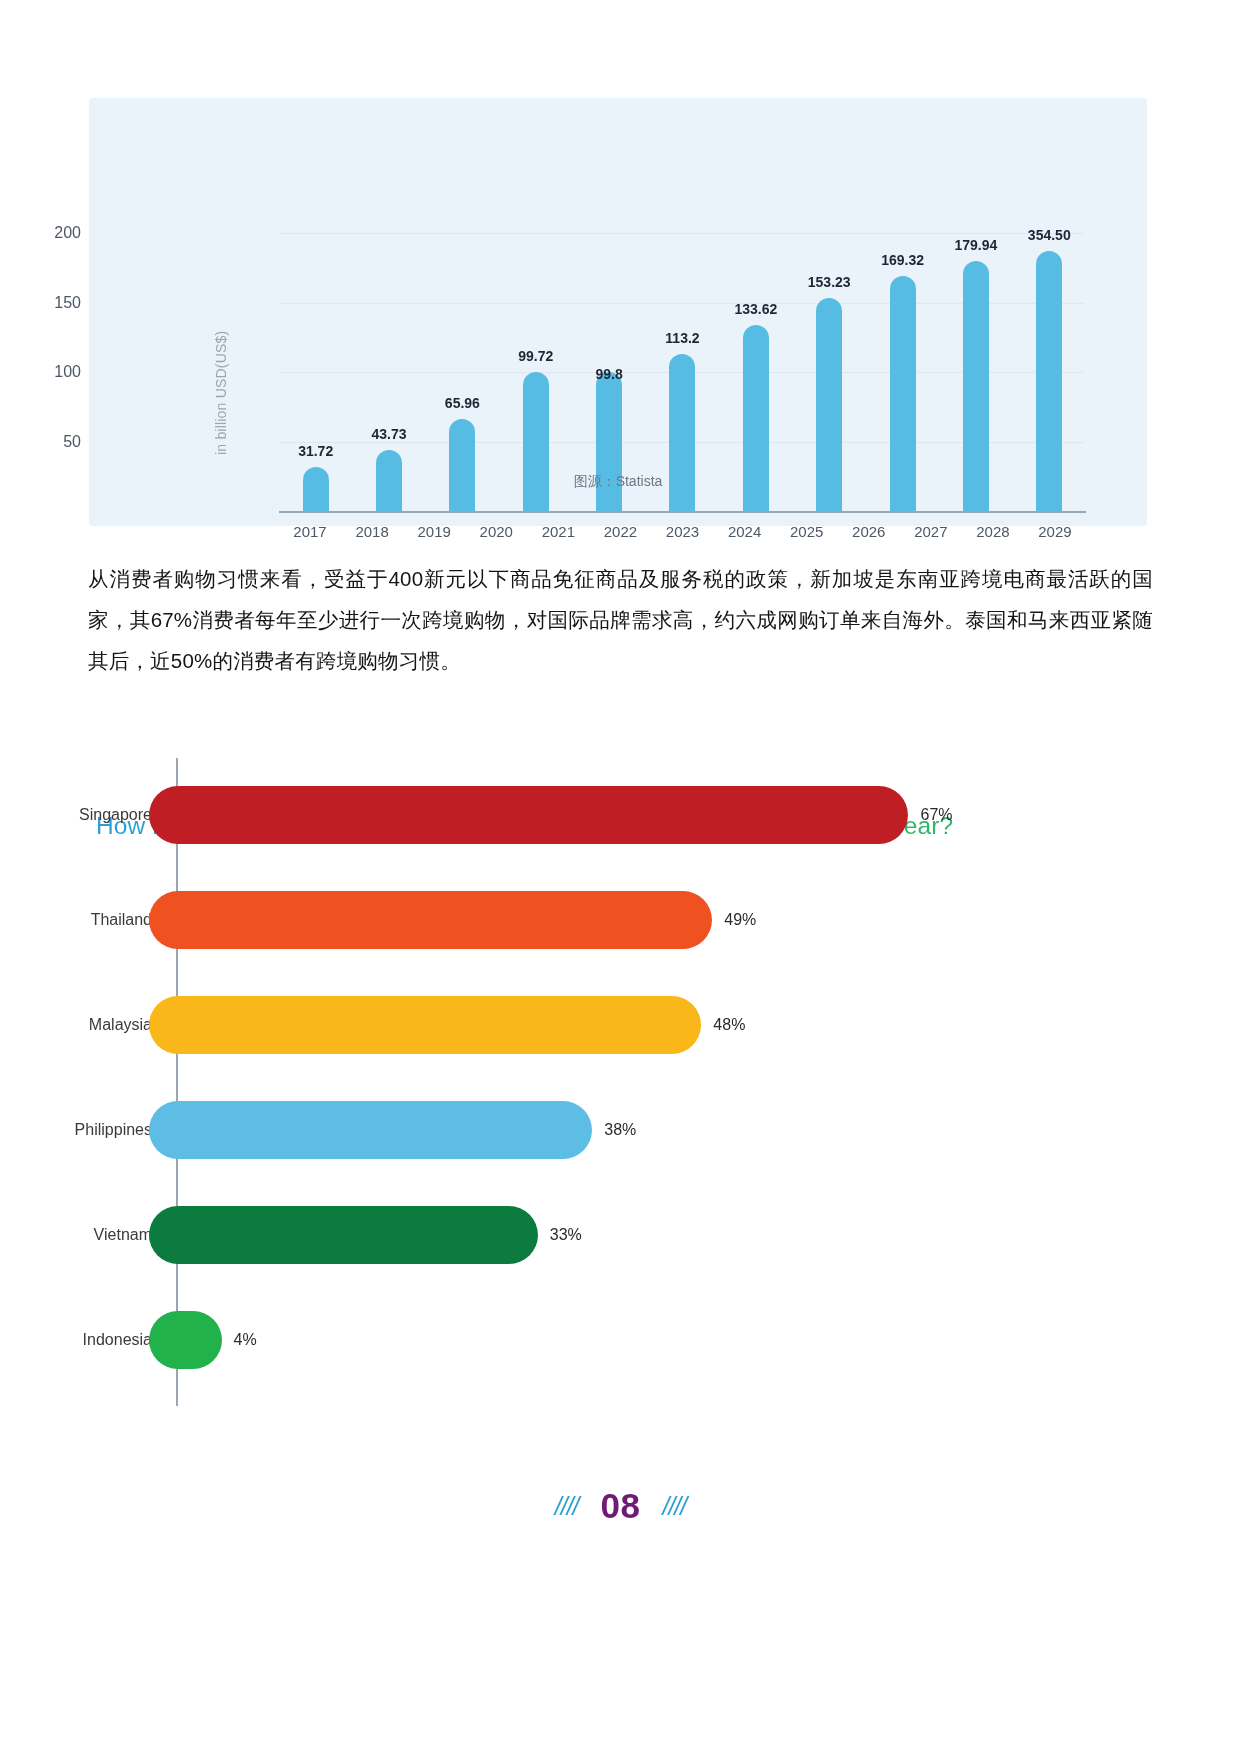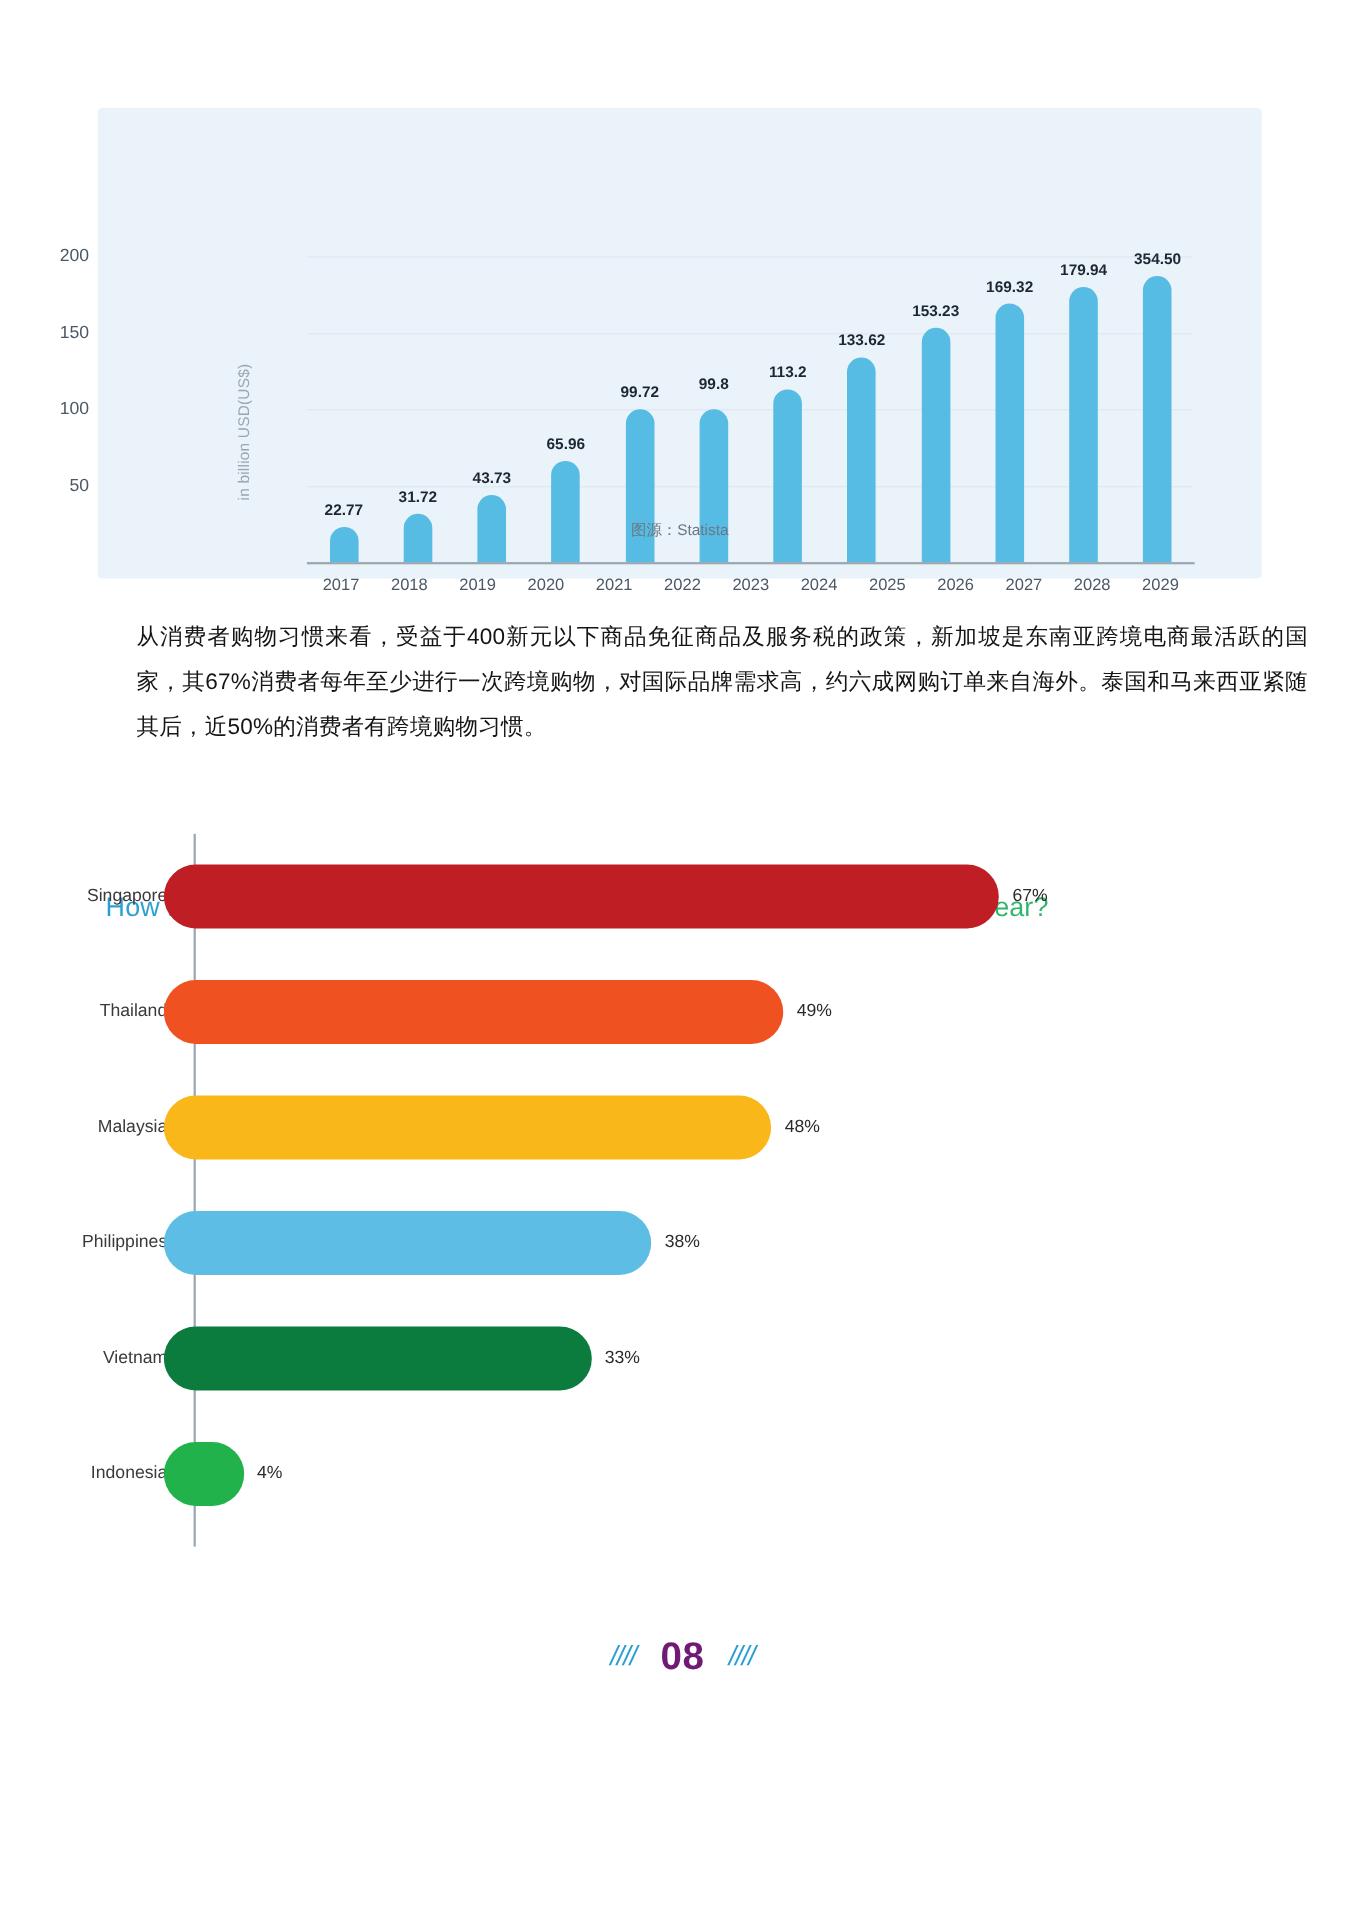--- a/index.html
+++ b/index.html
@@ -133,21 +133,20 @@
   .para {
     position: absolute;
     left: 88px;
     top: 558px;
     width: 1065px;
     font-size: 20.5px;
     line-height: 41px;
     color: #151515;
     text-align: justify;
     letter-spacing: .2px;
-    margin-left: 36px;
   }
 
   
   .hchart-title {
     position: absolute;
     left: 96px;
     top: 812px;
     font-size: 24.5px;
     font-weight: 500;
     letter-spacing: .1px;
@@ -251,41 +250,37 @@
         <div class="gridline" style="top: 139px;"></div>
         <div class="ytick" style="top: 139px;">100</div>
         <div class="gridline" style="top: 208.5px;"></div>
         <div class="ytick" style="top: 208.5px;">50</div>
       </div>
 
     <div class="axis-base"></div>
 
     <div class="bars" id="bars">
         <div class="bar-col">
-          <div class="bar-val" style="bottom: 39.6503px;">22.77</div>
-          <div class="bar-rect" style="height: 31.6503px; background: rgb(87, 188, 228);"></div>
-        </div>
-        <div class="bar-col">
           <div class="bar-val" style="bottom: 52.0908px;">31.72</div>
           <div class="bar-rect" style="height: 44.0908px; background: rgb(87, 188, 228);"></div>
         </div>
         <div class="bar-col">
           <div class="bar-val" style="bottom: 68.7847px;">43.73</div>
           <div class="bar-rect" style="height: 60.7847px; background: rgb(87, 188, 228);"></div>
         </div>
         <div class="bar-col">
           <div class="bar-val" style="bottom: 99.6844px;">65.96</div>
           <div class="bar-rect" style="height: 91.6844px; background: rgb(87, 188, 228);"></div>
         </div>
         <div class="bar-col">
           <div class="bar-val" style="bottom: 146.611px;">99.72</div>
           <div class="bar-rect" style="height: 138.611px; background: rgb(87, 188, 228);"></div>
         </div>
         <div class="bar-col">
-          <div class="bar-val" style="bottom: 154px; text-align: center;">99.8</div>
+          <div class="bar-val" style="bottom: 129px; text-align: center;">99.8</div>
           <div class="bar-rect" style="height: 138.722px; background: rgb(87, 188, 228);"></div>
         </div>
         <div class="bar-col">
           <div class="bar-val" style="bottom: 165.348px; margin-top: 11px;">113.2</div>
           <div class="bar-rect" style="height: 157.348px; background: rgb(87, 188, 228);"></div>
         </div>
         <div class="bar-col">
           <div class="bar-val" style="bottom: 193.732px;">133.62</div>
           <div class="bar-rect" style="height: 185.732px; background: rgb(87, 188, 228);"></div>
         </div>

